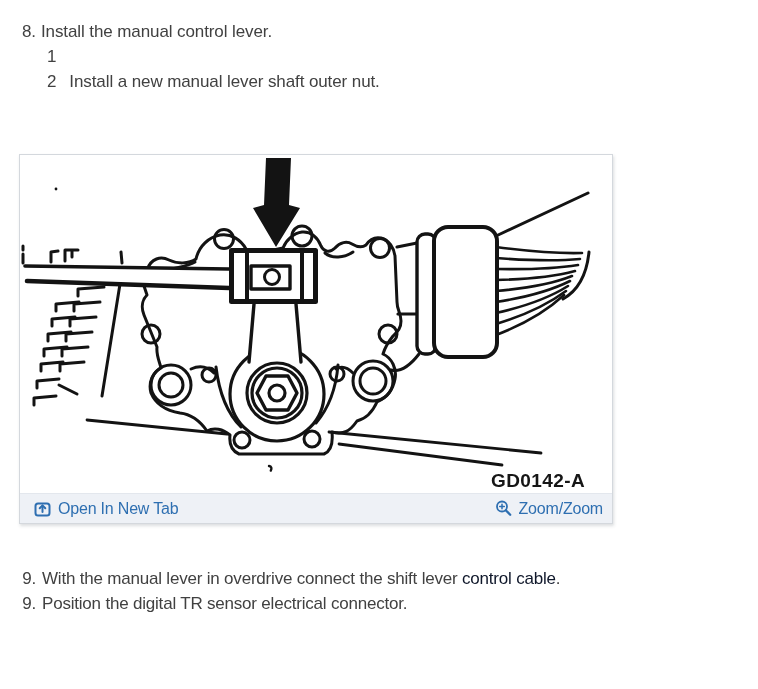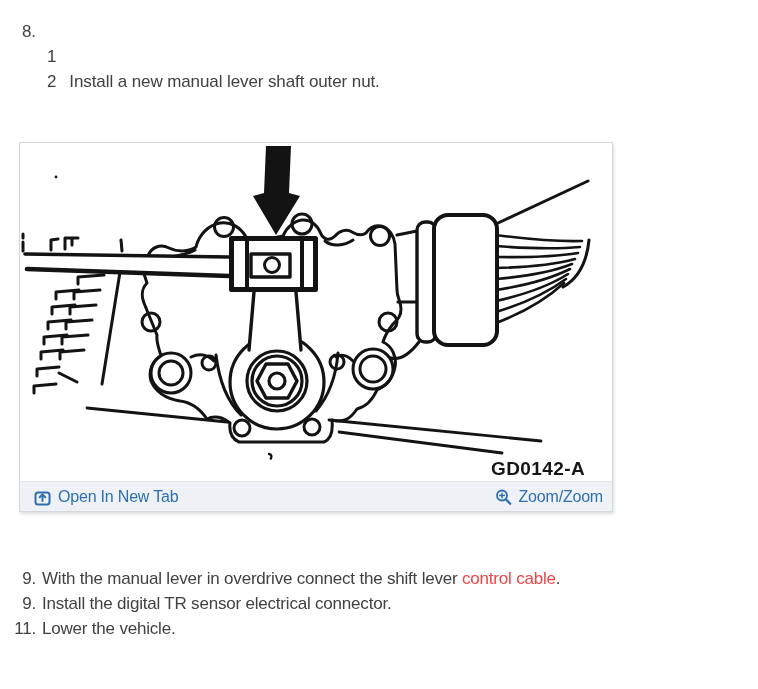--- a/index.html
+++ b/index.html
@@ -11,53 +11,54 @@
   
   .steps-top{position:absolute;left:0;top:19px;font-size:17px;line-height:25px;letter-spacing:-0.1px;}
   .step-row{display:flex;margin-left:22px;}
   .step-row .num{flex:0 0 auto;margin-right:5px;}
   .sub-row{display:flex;margin-left:47px;}
   .sub-row .num{flex:0 0 auto;margin-right:13px;}
 
   .steps-bottom{position:absolute;left:0;top:566px;font-size:17px;line-height:25px;letter-spacing:-0.2px;}
   .b-row{display:flex;}
   .b-row .num{flex:0 0 36px;text-align:right;margin-right:6px;}
-  a.inline-link{color:#ef4444;text-decoration:none;cursor:pointer;}
+  a.inline-link{color:#0f172a;text-decoration:none;cursor:pointer;}
 
   
   .figure{
-    position:absolute;left:19px;top:142px;width:592px;
+    position:absolute;left:19px;top:154px;width:592px;
     background:#a21caf;border:1px solid #d4d8dd;
     box-shadow:1px 2px 3px rgba(60,70,85,.18);
   }
   .canvas{position:relative;width:592px;height:338px;background:#ffffff;}
   .canvas svg{display:block;}
   .fig-label{
     position:absolute;left:471px;top:315px;
     font-size:19px;font-weight:bold;color:#161616;letter-spacing:0.4px;
     font-family:"Liberation Sans","DejaVu Sans",sans-serif;
   }
   
   .fig-toolbar{
     height:30px;background:#eef1f6;border-top:1px solid #e3e7ed;
     display:flex;align-items:center;justify-content:space-between;
     padding:0 9px 0 14px;box-sizing:border-box;
   }
   .tb-link{
-    display:flex;align-items:flex-end;gap:7px;
+    display:flex;align-items:center;gap:7px;
     color:#2e6fb1;font-size:16px;letter-spacing:-0.2px;cursor:pointer;text-decoration:none;
   }
   .tb-link svg{flex:0 0 auto;}
 </style>
 </head>
 <body>
 
 <div class="steps-top">
   <div class="step-row">
     <span class="num">8.</span>
+    <span>Install the manual control lever.</span>
   </div>
   <div class="sub-row">
     <span class="num">1</span>
   </div>
   <div class="sub-row">
     <span class="num">2</span>
     <span>Install a new manual lever shaft outer nut.</span>
   </div>
 </div>
 
@@ -209,19 +210,15 @@
   </div>
 </div>
 
 <div class="steps-bottom">
   <div class="b-row">
     <span class="num">9.</span>
     <span><span>With the manual lever in overdrive connect the shift lever </span><a class="inline-link">control cable</a><span>.</span></span>
   </div>
   <div class="b-row">
     <span class="num">9.</span>
-    <span>Install the digital TR sensor electrical connector.</span>
-  </div>
-  <div class="b-row">
-    <span class="num">11.</span>
-    <span>Lower the vehicle.</span>
+    <span>Position the digital TR sensor electrical connector.</span>
   </div>
 </div>
 
 </body></html>

